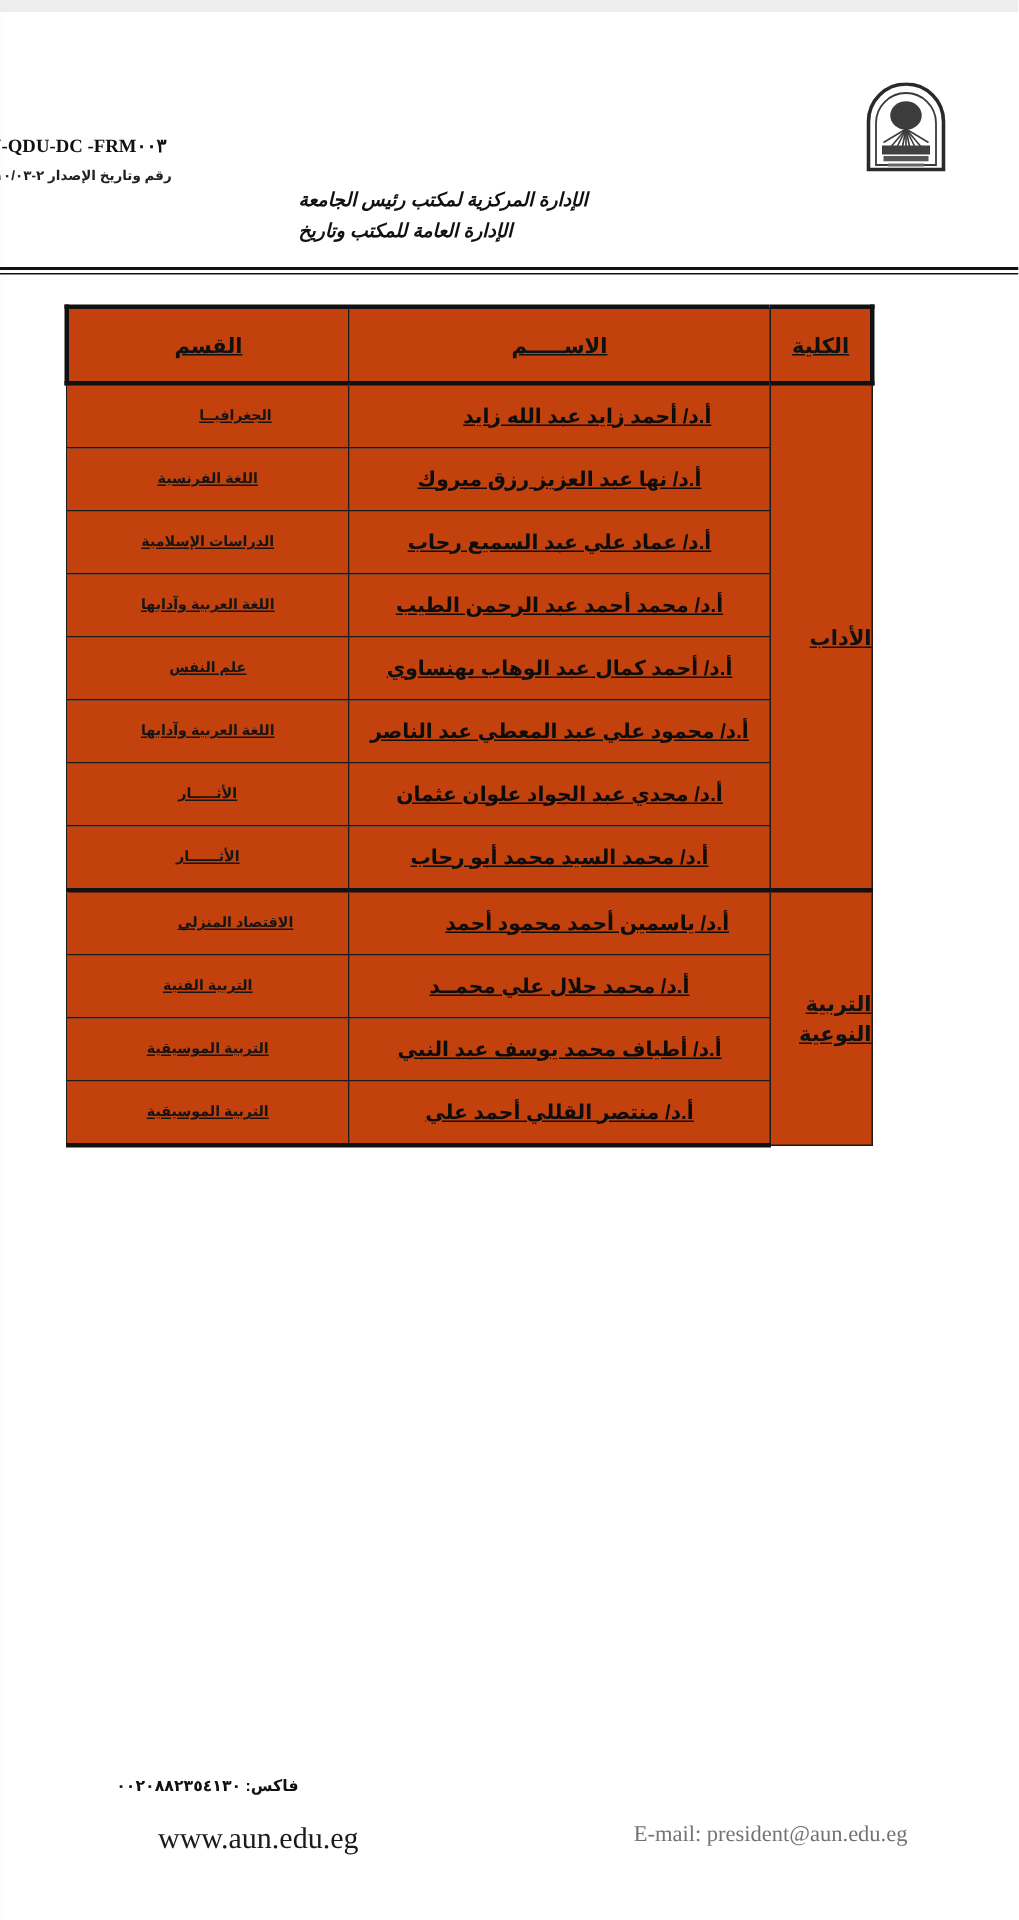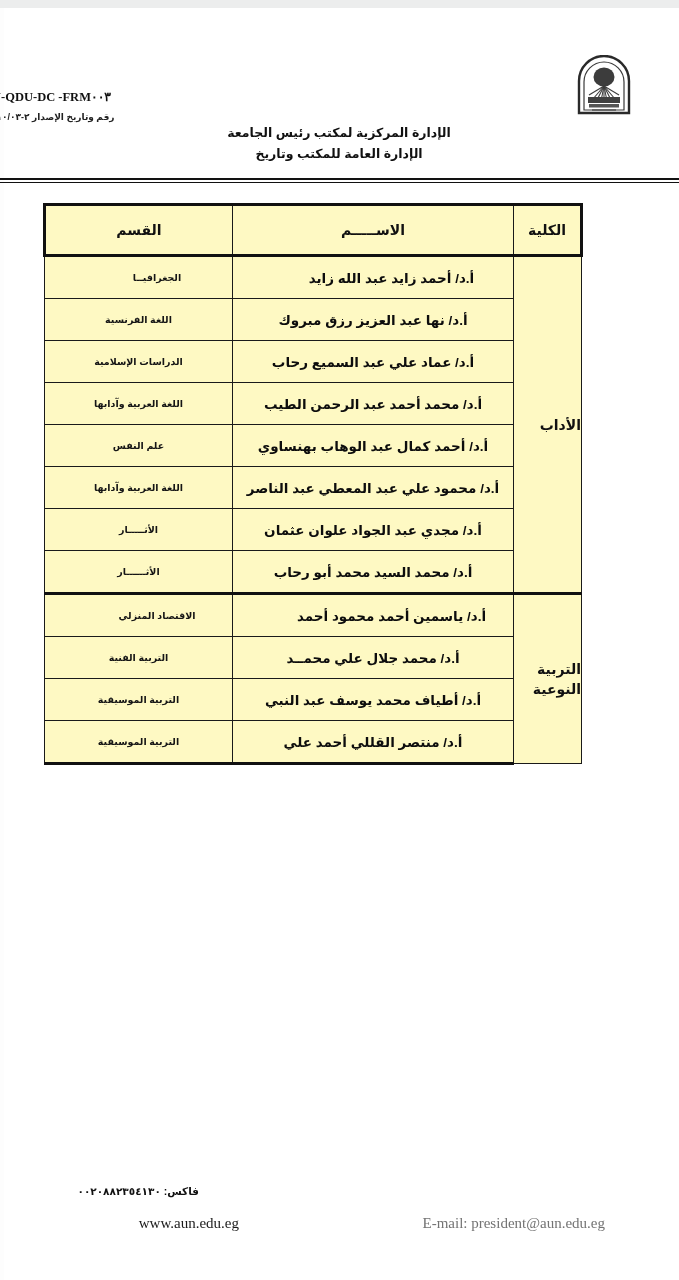--- a/index.html
+++ b/index.html
@@ -54,23 +54,23 @@
     width: 460px;
     text-align: left;
     direction: rtl;
   }
   .org-line {
     font-family: "Liberation Sans", "DejaVu Sans", sans-serif;
     font-weight: bold;
     font-size: 12.5px;
     line-height: 21px;
     color: #111;
-    text-align: center;
     padding-right: 180px;
     letter-spacing: -0.2px;
+    font-style: italic;
   }
 
   .form-code {
     position: absolute;
     top: 34px; left: 0;
     width: 230px;
     direction: ltr;
     text-align: left;
   }
   .form-code-id {
@@ -115,21 +115,22 @@
     border-collapse: collapse;
     width: 537px;
     table-layout: fixed;
     direction: rtl;
   }
   table.main td, table.main th {
     border: 1px solid #1a1a1a;
     padding: 0;
     vertical-align: middle;
     text-align: center;
-    background: #fef9c3;
+    background: #c2410c;
+    text-decoration: underline;
   }
   col.col-faculty { width: 68px; }
   col.col-name    { width: 281px; }
   col.col-dept    { width: 188px; }
 
   thead th {
     height: 48px;
     border-top: 3px solid #111 !important;
     border-bottom: 3px solid #111 !important;
     font-family: "Liberation Sans", "DejaVu Sans", sans-serif;
@@ -217,21 +218,21 @@
     font-size: 15px;
     color: #737373;
     white-space: nowrap;
   }
   .footer-web {
     position: absolute;
     right: 440px;
     top: 0;
     direction: ltr;
     font-family: "Liberation Serif", "DejaVu Serif", serif;
-    font-size: 15px;
+    font-size: 20px;
     color: #1a1a1a;
     white-space: nowrap;
   }
 </style>
 </head>
 <body>
 
 <div class="top-strip"></div>
 <div class="left-edge-strip"></div>
 

